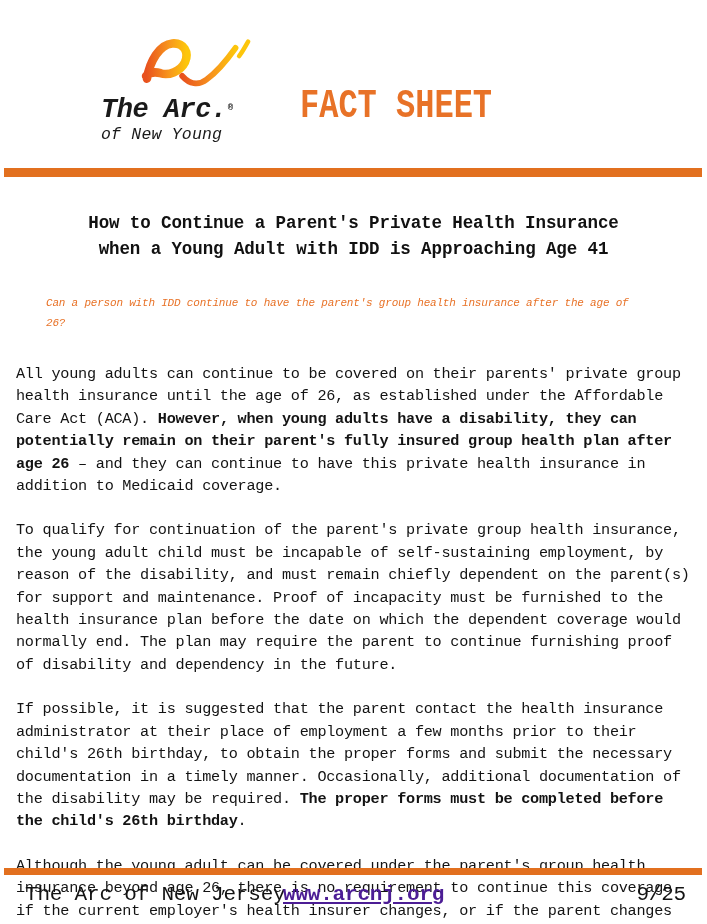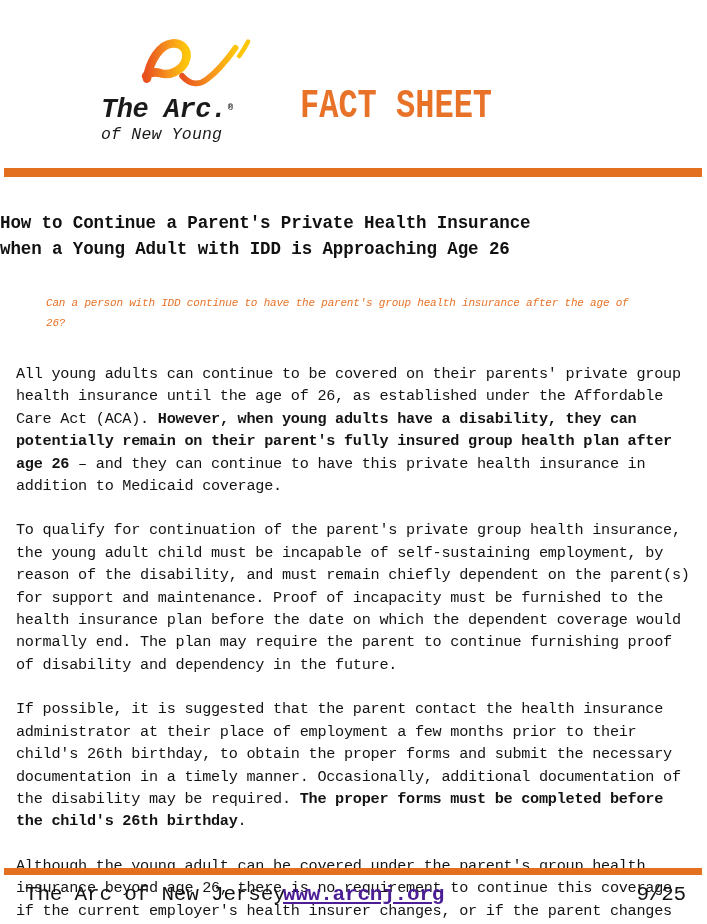--- a/index.html
+++ b/index.html
@@ -22,21 +22,21 @@
     font-size:40px; font-weight:bold; color:#E87227;
     transform:scaleX(0.80); transform-origin:left center; white-space:nowrap;
   }
   
   .rule { position:absolute; left:4px; right:5px; background:#E2701F; }
   .rule-top { top:156px; height:9px; }
   .rule-bottom { top:856px; height:7px; }
   
   .doc-title {
     position:absolute; top:199px; left:0; right:0; margin:0;
-    text-align:left; font-size:17.5px; line-height:25.5px;
+    text-align:center; font-size:17.5px; line-height:25.5px;
     font-weight:bold; letter-spacing:-0.1px; color:#111;
   }
   .t-line { display:block; }
   .question {
     position:absolute; top:281px; left:46px; width:594px; margin:0;
     font-style:italic; font-size:11px; line-height:20px;
     color:#E87227; letter-spacing:-0.2px;
   }
   
   .body {
@@ -78,21 +78,21 @@
       <div class="logo-title"><span>The Arc.</span><span class="reg">®</span></div>
       <div class="logo-sub">of New Young</div>
     </div>
     <div class="fact-sheet">FACT SHEET</div>
   </header>
 
   <div class="rule rule-top"></div>
 
   <h1 class="doc-title">
     <span class="t-line">How to Continue a Parent's Private Health Insurance</span>
-    <span class="t-line">when a Young Adult with IDD is Approaching Age 26</span>
+    <span class="t-line">when a Young Adult with IDD is Approaching Age 41</span>
   </h1>
 
   <p class="question">Can a person with IDD continue to have the parent's group health insurance after the age of 26?</p>
 
   <main class="body">
       <p class="para"><span>All young adults can continue to be covered on their parents' private group health insurance until the age of 26, as established under the Affordable Care Act (ACA). </span><span class="b">However, when young adults have a disability, they can potentially remain on their parent's fully insured group health plan after age 26</span><span> – and they can continue to have this private health insurance in addition to Medicaid coverage.</span></p>
       <p class="para"><span>To qualify for continuation of the parent's private group health insurance, the young adult child must be incapable of self-sustaining employment, by reason of the disability, and must remain chiefly dependent on the parent(s) for support and maintenance. Proof of incapacity must be furnished to the health insurance plan before the date on which the dependent coverage would normally end. The plan may require the parent to continue furnishing proof of disability and dependency in the future.</span></p>
       <p class="para"><span>If possible, it is suggested that the parent contact the health insurance administrator at their place of employment a few months prior to their child's 26th birthday, to obtain the proper forms and submit the necessary documentation in a timely manner. Occasionally, additional documentation of the disability may be required. </span><span class="b">The proper forms must be completed before the child's 26th birthday</span><span>.</span></p>
       <p class="para"><span>Although the young adult can be covered under the parent's group health insurance beyond age 26, there is no requirement to continue this coverage if the current employer's health insurer changes, or if the parent changes employers. For example, if the parent changes jobs after the child has attained age 26, there is no requirement that the new health plan must make coverage available to the disabled adult child. But even though the coverage is not required, it is possible the new plan will allow it. By all means – ask!</span></p>
     </main>

